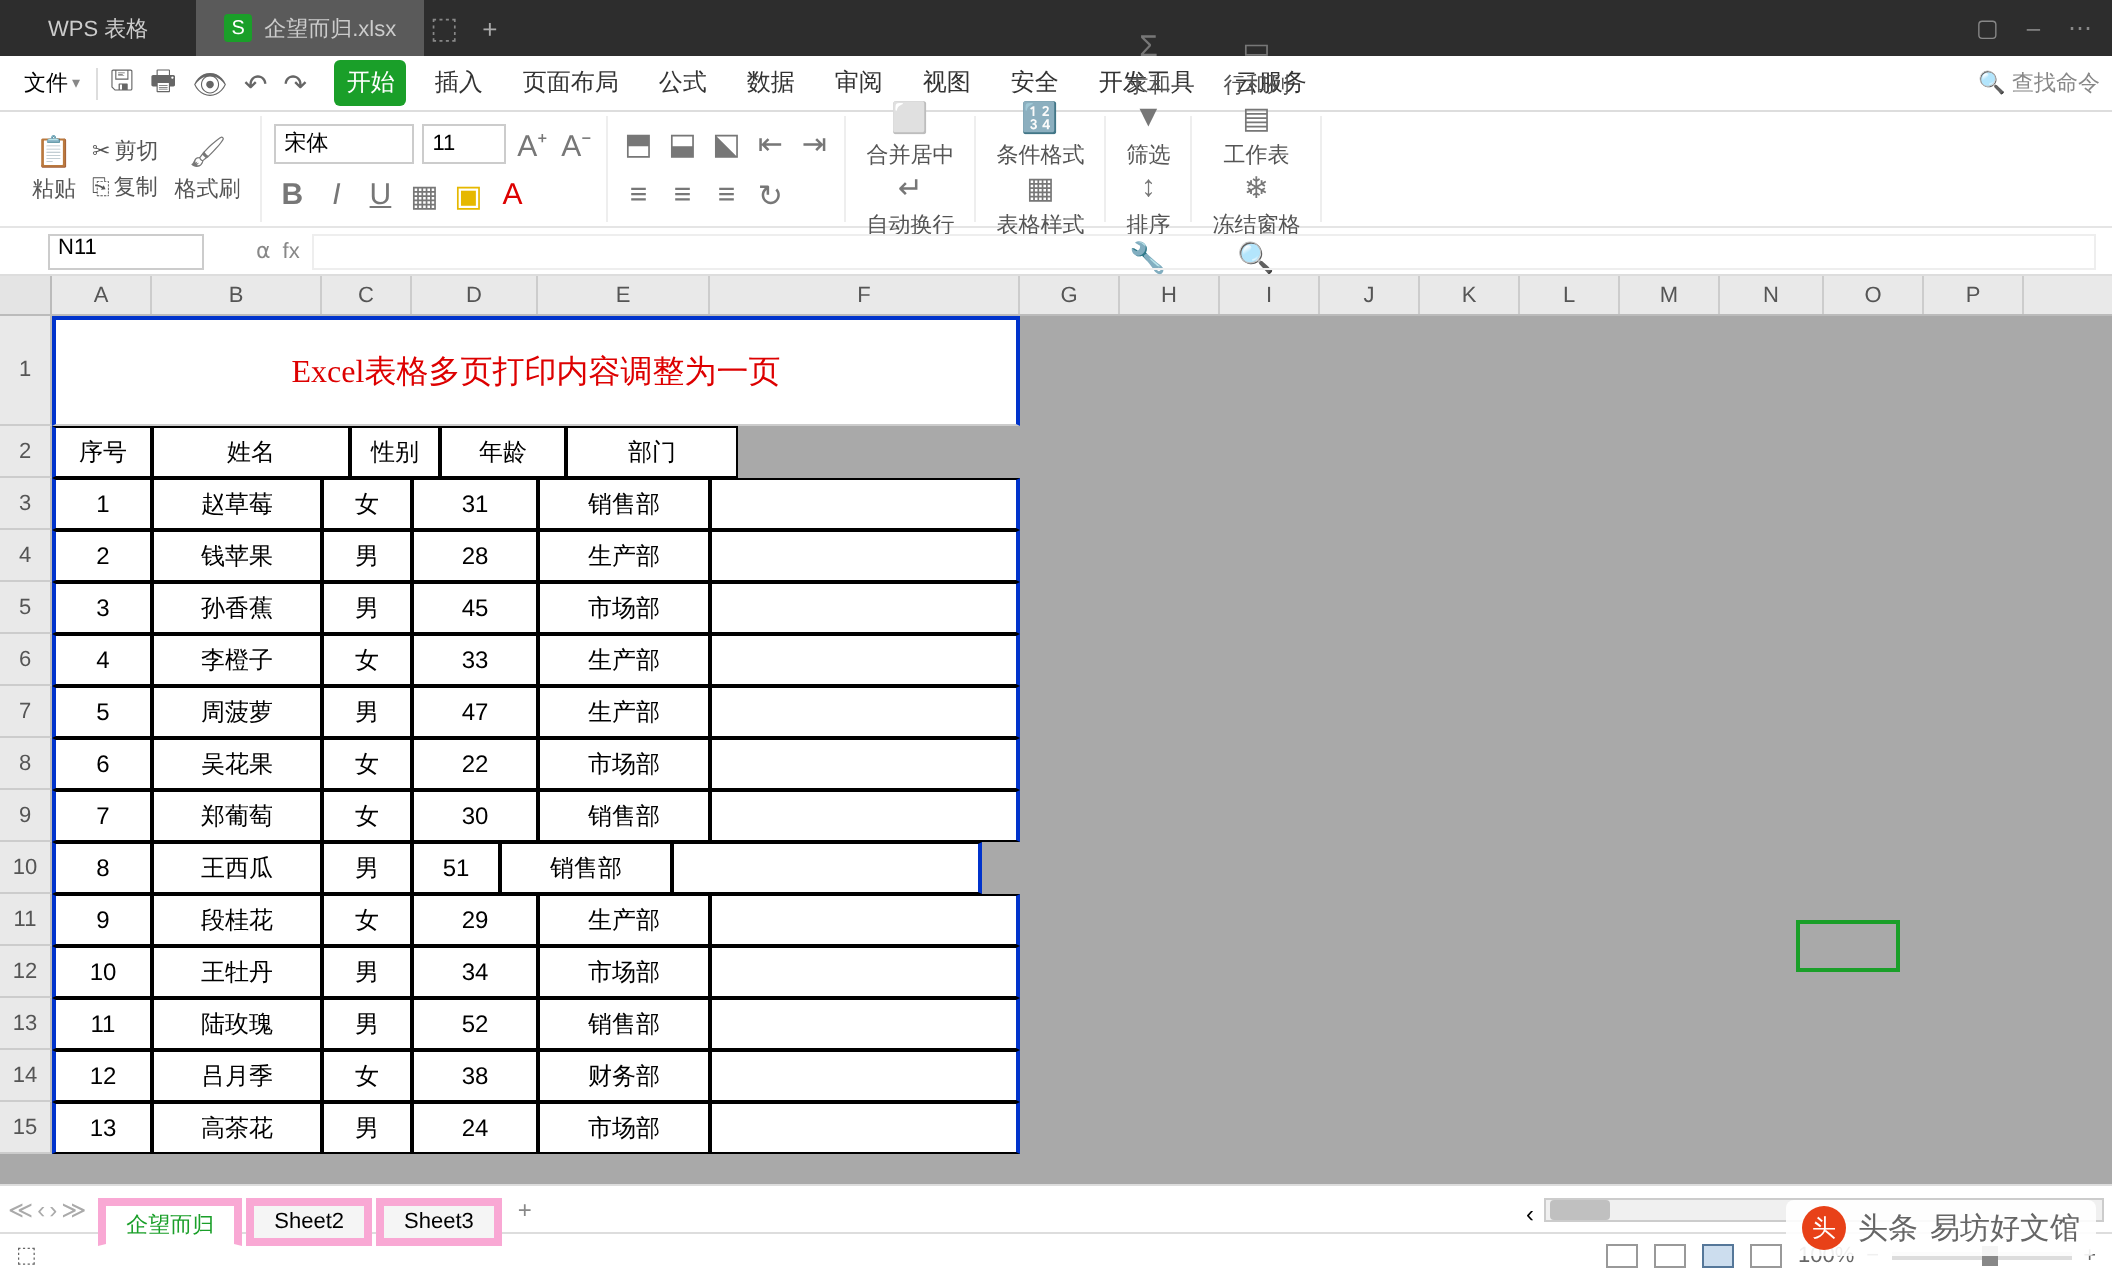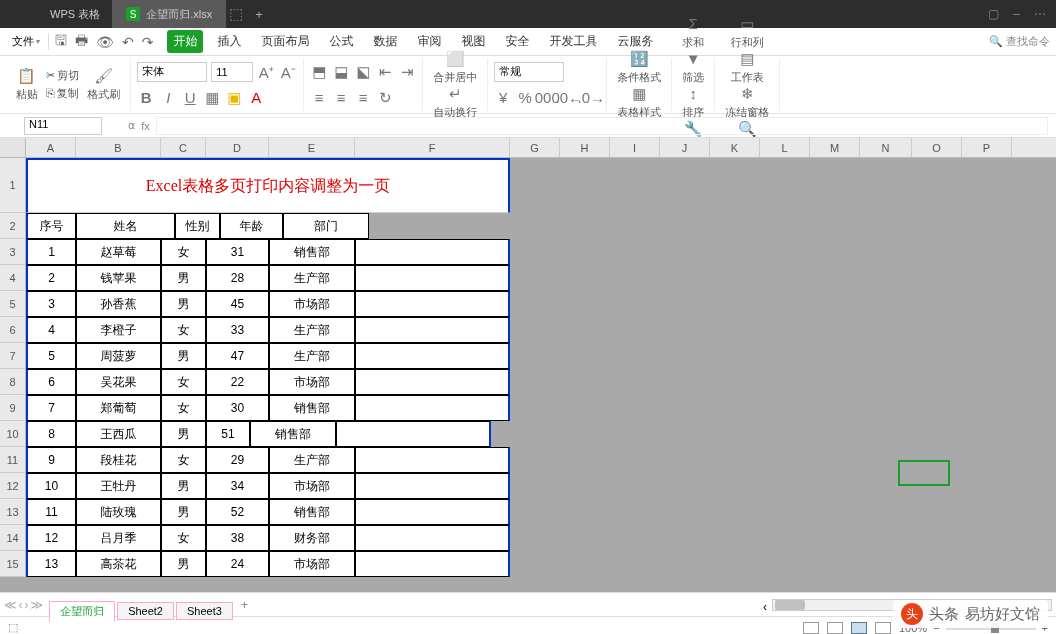--- a/index.html
+++ b/index.html
@@ -1,18 +1,18 @@
 <!DOCTYPE html>
 <html><head>
 <meta charset="utf-8">
 <style>
 * { box-sizing: border-box; margin: 0; padding: 0; font-family: "Microsoft YaHei", Arial, sans-serif; }
 body { width: 1056px; height: 634px; overflow: hidden; background: #f5f5f5; font-size: 12px; position: relative; }
 .title-bar { height: 28px; background: #2d2d2d; display: flex; align-items: center; color: #ccc; }
-.title-bar .logo { padding: 0 12px; font-size: 11px; margin-left: 38px; }
+.title-bar .logo { padding: 0 24px; font-size: 11px; }
 .title-bar .tab { background: #4a4a4a; height: 100%; display: flex; align-items: center; padding: 0 14px; font-size: 11px; border-right: 1px solid #2d2d2d; position: relative; }
 .title-bar .tab.active { background: #5a5a5a; }
 .title-bar .doc-icon { width: 14px; height: 14px; background: #1a9f29; margin-right: 6px; border-radius: 2px; display: inline-flex; align-items: center; justify-content: center; font-size: 10px; color: #fff; }
 .tab-add { padding: 0 10px; color: #aaa; font-size: 13px; }
 .title-right { margin-left: auto; display: flex; gap: 14px; padding-right: 10px; color: #888; }
 
 .menu-bar { height: 28px; background: #fff; border-bottom: 1px solid #ddd; display: flex; align-items: center; padding: 0 6px; }
 .menu-bar .dd { padding: 0 6px; font-size: 11px; display:flex; align-items:center; gap:2px;}
 .menu-bar .vsep { width: 1px; height: 16px; background: #ddd; margin: 0 2px; }
 .menu-bar .ico { padding: 0 4px; color: #666; font-size: 14px; display:inline-flex; align-items:center;}
@@ -47,21 +47,21 @@
 .cell { border-right:1px solid #ccc; border-bottom:1px solid #ccc; display:flex; align-items:center; justify-content:center; background:#fff; font-size:12px; padding:0 4px; white-space:nowrap; overflow:hidden;}
 .dark-cell { background:#a9a9a9; border-right:none; border-bottom:none;}
 .title-cell { color:#d00; font-size:16px; font-weight:normal; font-family:Simsun,serif;}
 .watermark { position:absolute; left:130px; top:380px; font-size:68px; font-family:SimSun,serif; color:#c9c9c9; pointer-events:none; letter-spacing:18px;}
 .sel-cell { position:absolute; border:2px solid #1a9f29; background:transparent; pointer-events:none; z-index:2;}
 .logo-over { position:absolute; right:8px; bottom:6px; display:flex; align-items:center; gap:6px; background:rgba(255,255,255,0.9); padding:3px 8px; border-radius:4px; font-size:15px; color:#666; z-index:20;}
 .logo-over .av { width:22px; height:22px; background:#e84118; border-radius:50%; display:flex; align-items:center; justify-content:center; color:#fff; font-size:12px;}
 
 .sheet-tabs { height:24px; background:#fff; border-top:1px solid #ddd; display:flex; align-items:center; padding:0 4px;}
 .sheet-tabs .nav { display:flex; gap:2px; color:#aaa; padding-right:6px;}
-.sheet-tab { padding:2px 10px; font-size:11px; border:1px solid #f9a8d4; background:#f5f5f5; margin-right:2px;margin-top:13px;}
+.sheet-tab { padding:2px 10px; font-size:11px; border:4px solid #f9a8d4; background:#f5f5f5; margin-right:2px;margin-top:13px;}
 .sheet-tab.active { color:#1a9f29; border-bottom:1px solid #fff; background:#fff;}
 .add-sheet { padding:0 6px; color:#888;}
 .hscroll { margin-left:auto; width:280px; height:12px; background:#f0f0f0; border:1px solid #ccc; position:relative;}
 .hscroll .thumb { position:absolute; left:2px; width:30px; top:0; bottom:0; background:#c0c0c0; border-radius:2px;}
 
 .status-bar { height:22px; background:#fff; border-top:1px solid #ddd; display:flex; align-items:center; padding:0 8px; font-size:11px; color:#666;}
 .status-right { margin-left:auto; display:flex; align-items:center; gap:8px;}
 .view-ico { width:16px; height:12px; border:1px solid #999; display:inline-block;}
 .view-ico.act { background:#cde; border-color:#579;}
 .zoom { display:flex; align-items:center; gap:6px;}
@@ -173,32 +173,20 @@
     <div class="rib-big">
         <span class="rib-ico">⬜</span>
         <span class="biglabel">合并居中</span>
       </div>
     <div class="rib-big">
         <span class="rib-ico">↵</span>
         <span class="biglabel">自动换行</span>
       </div>
   </div>
   <div class="rib-group">
-    <div class="rib-row">
-        <span class="sel" style="width:70px">常规</span>
-      </div>
-    <div class="rib-row">
-      <span class="rib-ico">¥</span>
-      <span class="rib-ico">%</span>
-      <span class="rib-ico">000</span>
-      <span class="rib-ico">.0←</span>
-      <span class="rib-ico">.0→</span>
-    </div>
-  </div>
-  <div class="rib-group">
     <div class="rib-big">
         <span class="rib-ico">🔢</span>
         <span class="biglabel">条件格式</span>
       </div>
     <div class="rib-big">
         <span class="rib-ico">▦</span>
         <span class="biglabel">表格样式</span>
       </div>
   </div>
   <div class="rib-group">

